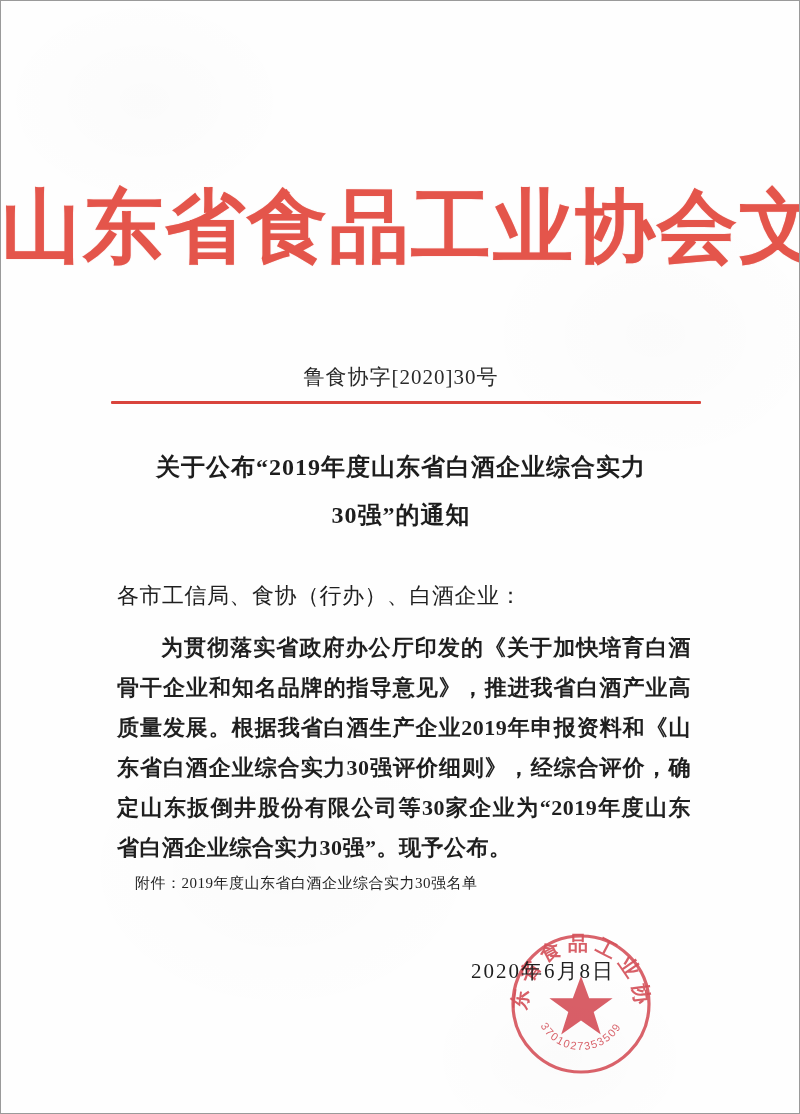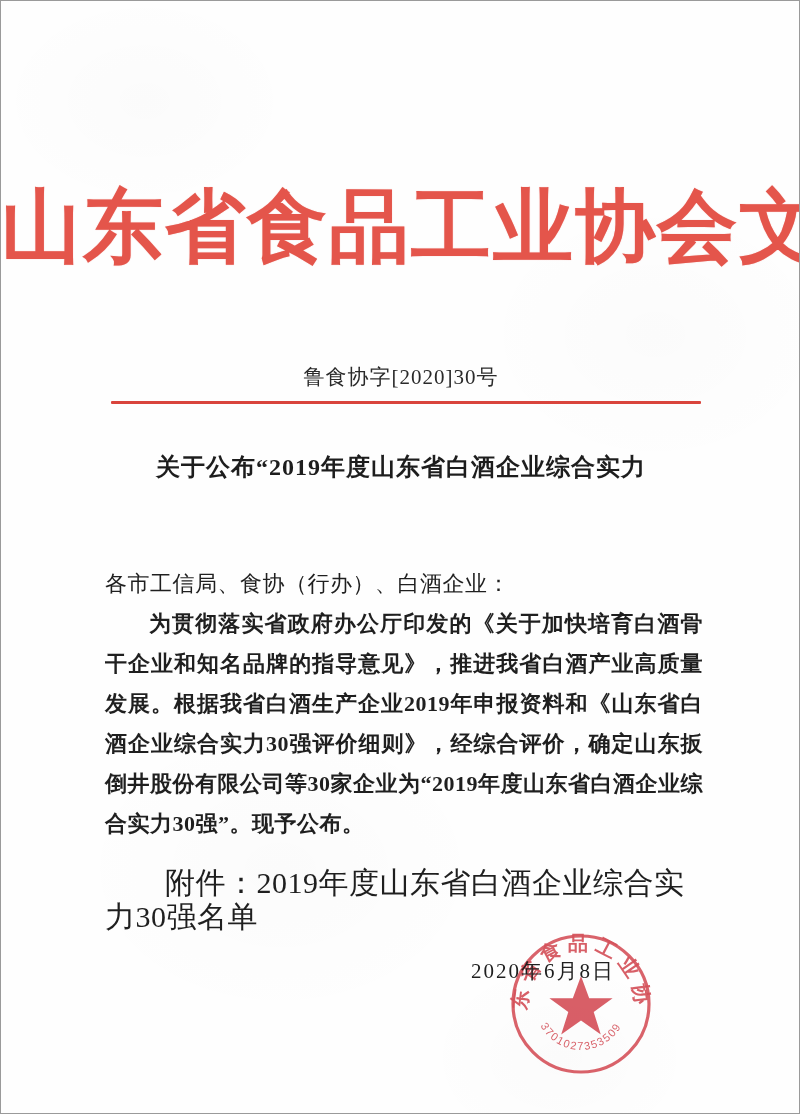--- a/index.html
+++ b/index.html
@@ -90,37 +90,37 @@
     position: absolute;
     left: 104px;
     top: 563px;
     width: 598px;
     font-size: 22px;
     line-height: 40px;
     color: #1f1f1f;
     letter-spacing: 0.5px;
   }
   .para {
-    margin: 0;
+    margin: 12px;
     text-align: justify;
     text-justify: inter-ideograph;
   }
   .para.indent {
     text-indent: 2em;
     font-weight: bold;
   }
   .para + .para {
     margin-top: 0;
   }
   #attachment-line {
     position: absolute;
     left: 104px;
     top: 865px;
     width: 598px;
-    font-size: 30px;
+    font-size: 15px;
     line-height: 34px;
     color: #1f1f1f;
     text-indent: 2em;
     letter-spacing: 0.5px;
   }
 
   
   #sign-date {
     position: absolute;
     left: 470px;
@@ -152,20 +152,21 @@
   <div id="paper-texture"></div>
 
   <div id="masthead">山东省食品工业协会文件</div>
 
   <div id="doc-number">鲁食协字[2020]30号</div>
 
   <div id="red-rule"></div>
 
   <div id="doc-title">
     <div>关于公布“2019年度山东省白酒企业综合实力</div>
+    <div>30强”的通知</div>
   </div>
 
   <div id="body-block">
     <p class="para">各市工信局、食协（行办）、白酒企业：</p>
     <p class="para indent">为贯彻落实省政府办公厅印发的《关于加快培育白酒骨干企业和知名品牌的指导意见》，推进我省白酒产业高质量发展。根据我省白酒生产企业2019年申报资料和《山东省白酒企业综合实力30强评价细则》，经综合评价，确定山东扳倒井股份有限公司等30家企业为“2019年度山东省白酒企业综合实力30强”。现予公布。</p>
   </div>
 
   <div id="attachment-line">附件：2019年度山东省白酒企业综合实力30强名单</div>
 
   <div id="sign-date">2020年6月8日</div>

